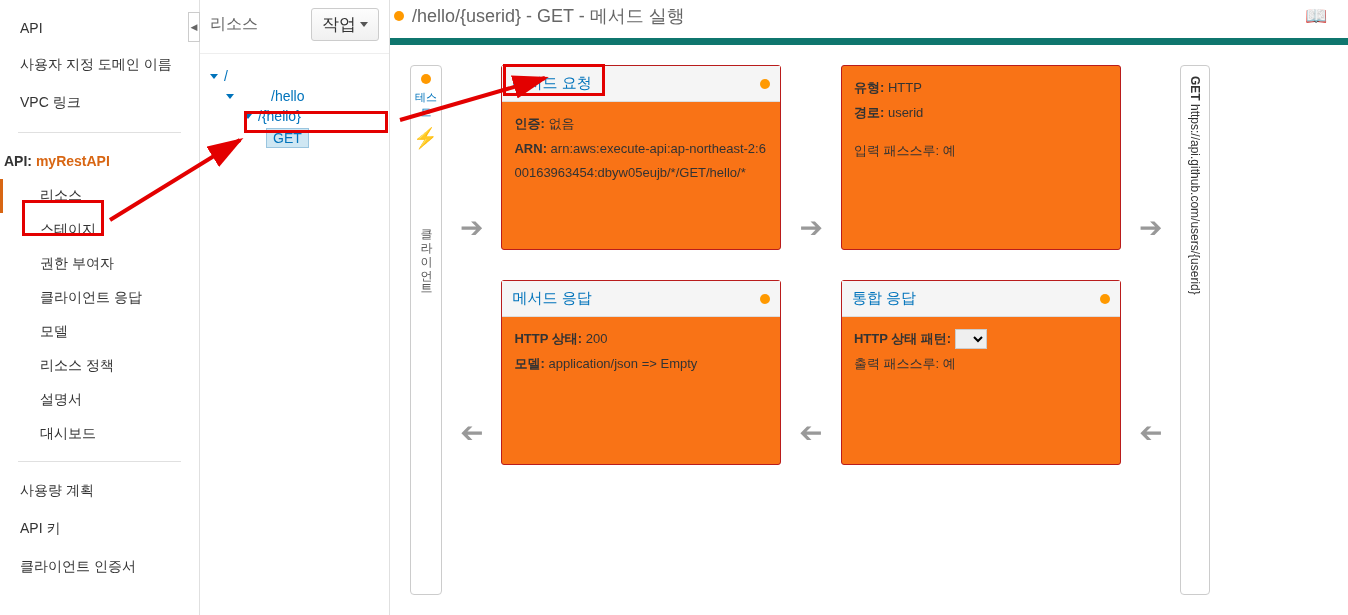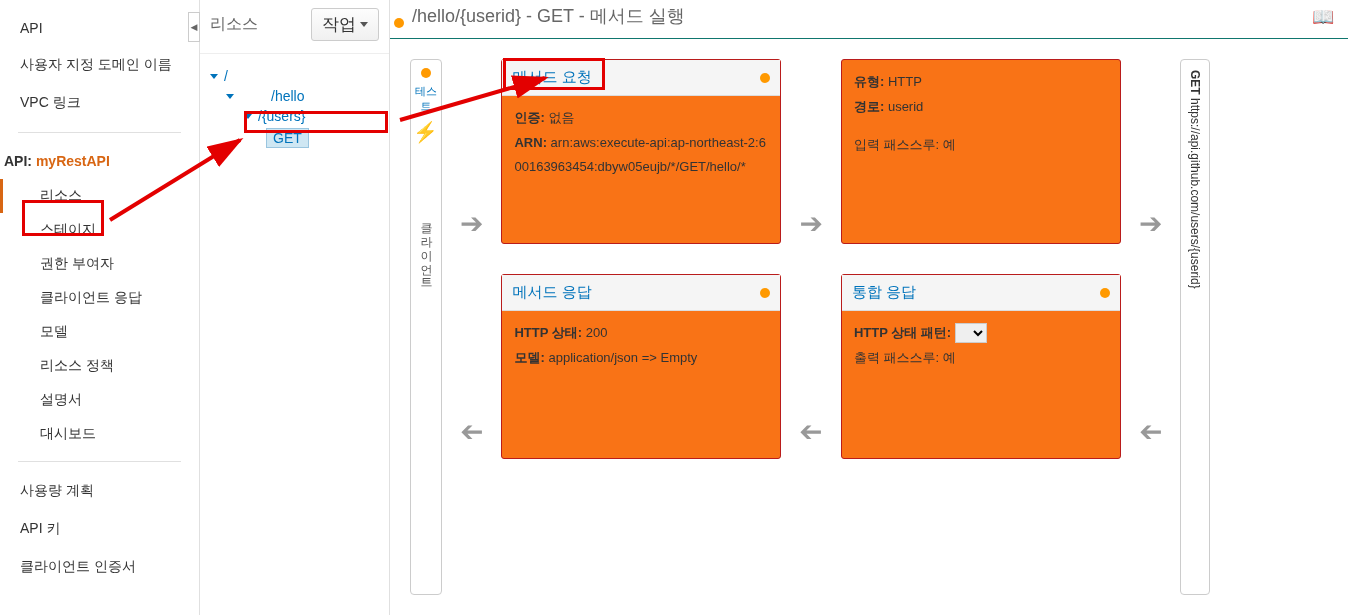--- a/index.html
+++ b/index.html
@@ -27,21 +27,21 @@
     .tree-caret { display:inline-block; width:0; height:0; border-left:4px solid transparent; border-right:4px solid transparent; border-top:5px solid #0073bb; margin-right:2px;}
     .tree-link { color: #0073bb; }
     .indent-1 { padding-left: 16px; gap: 35px; }
     .indent-2 { padding-left: 34px; }
     .indent-3 { padding-left: 56px; }
     .tree-get { background: #cfe7f3; border: 1px solid #9ac5df; padding: 1px 6px; color: #0073bb; }
     .red-box-2 { position: absolute; border: 3px solid #e30000; left: 44px; top: 111px; width: 144px; height: 22px; pointer-events: none; }
     
     
     .main { flex: 1; display: flex; flex-direction: column; }
-    .main-header { display: flex; align-items: flex-end; gap: 8px; padding: 4px 3px 10px 4px; border-bottom: 1px solid #0f766e; }
+    .main-header { display: flex; align-items: center; gap: 8px; padding: 4px 10px 10px 4px; border-bottom: 7px solid #0f766e; }
     .dot-orange { width: 10px; height: 10px; border-radius: 50%; background: #ff9900; display: inline-block; }
     .main-title { font-size: 18px; color: #666; font-weight: normal; }
     .book-icon { margin-left: auto; margin-right: 10px; color: #888; font-size: 18px; }
     
     .flow { flex: 1; display: flex; gap: 18px; padding: 20px; position: relative; }
     .client-box { width: 32px; border: 1px solid #ccc; border-radius: 4px; display: flex; flex-direction: column; align-items: center; padding: 8px 4px; }
     .client-dot { margin-bottom: 6px; }
     .client-label-top { font-size: 11px; color: #0073bb; text-align: center; }
     .bolt { color: #0073bb; font-size: 20px; font-weight: bold; margin-top: 6px; }
     .vtext { writing-mode: vertical-rl; text-orientation: upright; font-size: 12px; color: #555; margin-top: 70px; letter-spacing: 2px; }
@@ -103,21 +103,21 @@
     <div class="tree-row">
         <span class="tree-caret"></span>
         <span class="tree-link">/</span>
       </div>
     <div class="tree-row indent-1">
         <span class="tree-caret"></span>
         <span class="tree-link">/hello</span>
       </div>
     <div class="tree-row indent-2">
         <span class="tree-caret"></span>
-        <span class="tree-link">/{users}</span>
+        <span class="tree-link">/{hello}</span>
       </div>
     <div class="tree-row indent-3">
         <span class="tree-get">GET</span>
       </div>
   </div>
   <div class="red-box-2"></div>
 </div>
 
 <div class="main">
   <div class="main-header">

